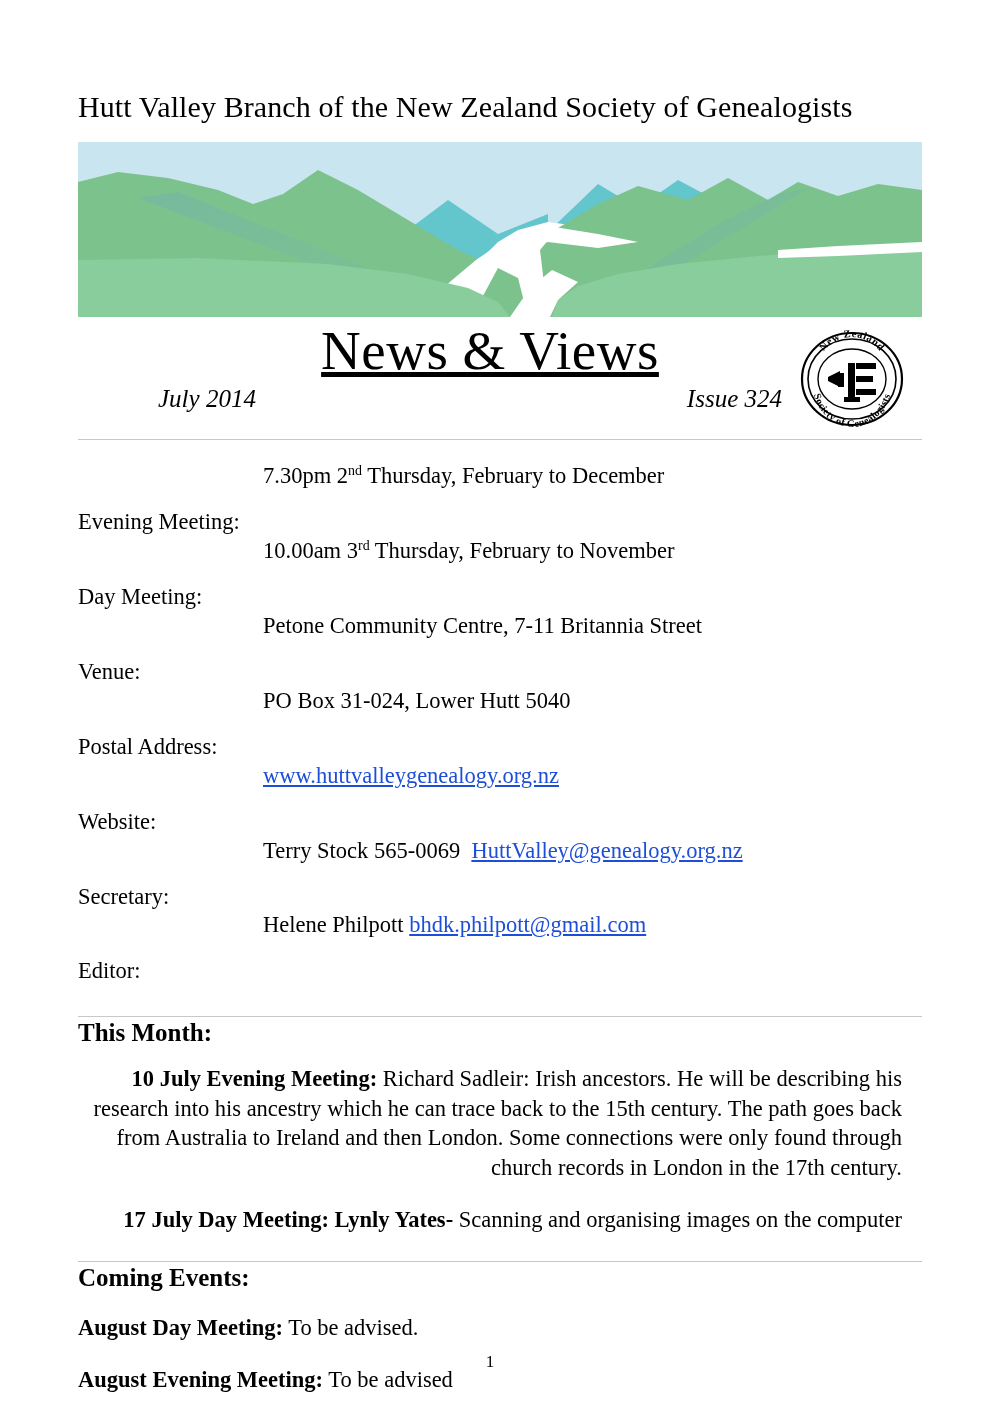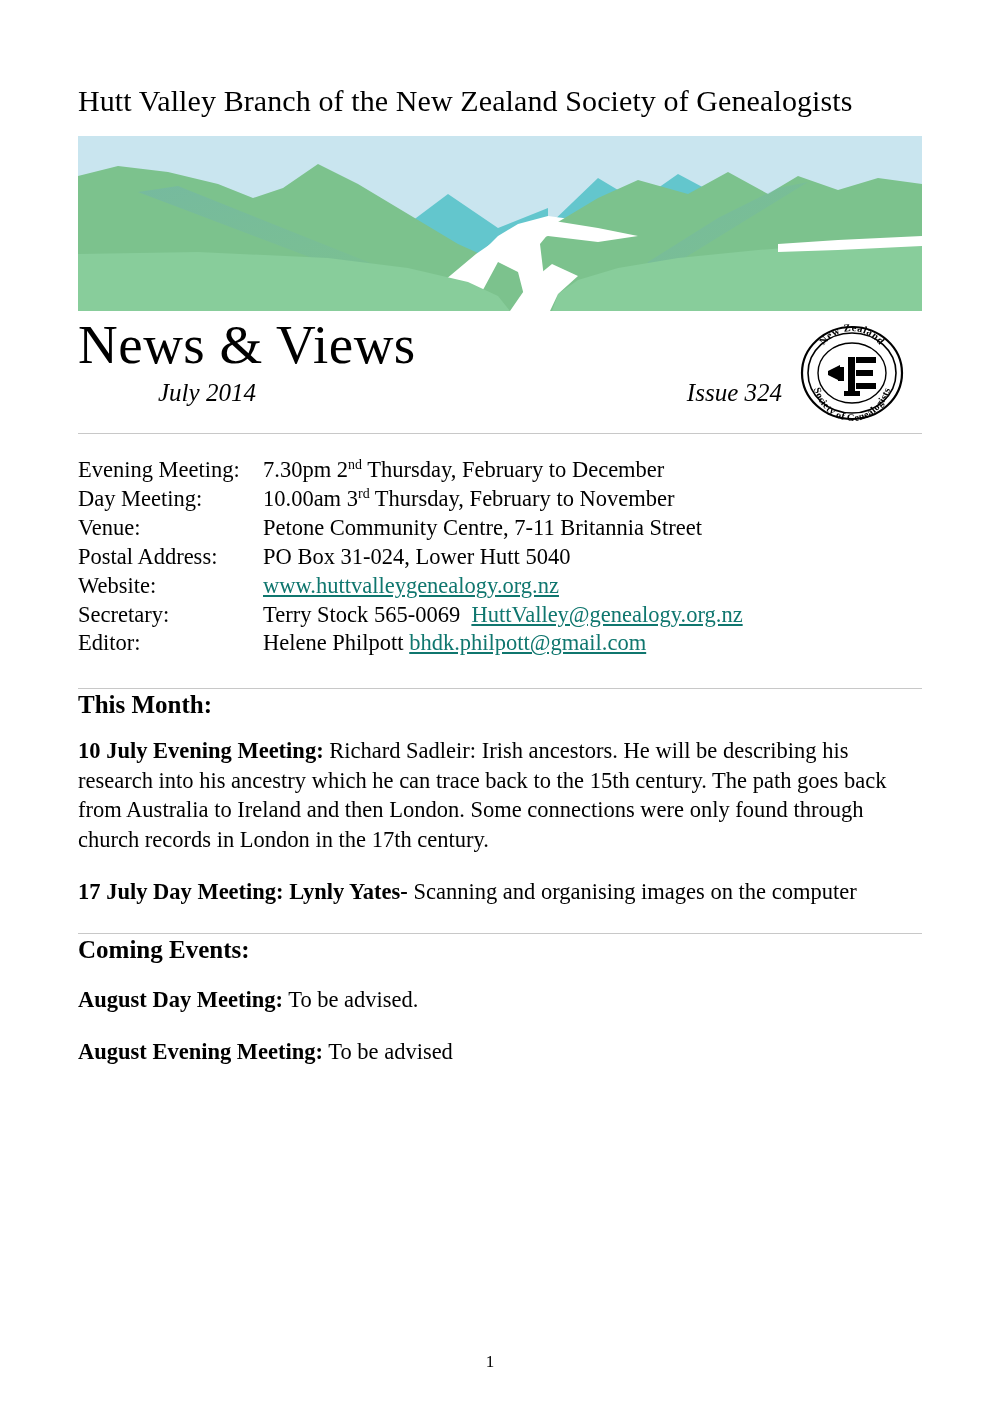--- a/index.html
+++ b/index.html
@@ -13,21 +13,21 @@
     font-family: "Liberation Serif", "DejaVu Serif", serif;
     color: #000000;
     position: relative;
     overflow: hidden;
   }
   .page {
     position: relative;
     width: 980px;
     height: 1415px;
     box-sizing: border-box;
-    padding: 2px 78px;
+    padding: 8px 78px;
   }
 
   
   .masthead-title {
     font-size: 30px;
     letter-spacing: 0.1px;
     padding-top: 82px;
     line-height: 1.1;
     white-space: nowrap;
   }
@@ -42,25 +42,26 @@
     background: #c9e5ef;
   }
   .banner svg { display: block; width: 100%; height: 100%; }
 
   
   .nv-block {
     position: relative;
     height: 108px;
   }
   .nv-title {
-    text-align: left;
+    text-align: center;
     font-size: 55px;
     line-height: 1.0;
     padding-top: 6px;
     letter-spacing: 0.5px;
+    text-decoration: underline;
   }
   .nv-row {
     display: flex;
     align-items: center;
     margin-top: 7px;
     padding-right: 120px;
     padding-left: 80px;
   }
   .nv-date, .nv-issue {
     font-style: italic;
@@ -96,48 +97,49 @@
     margin-top: 22px;
     font-size: 22.5px;
     line-height: 1.285;
   }
   .contact-row {
     display: flex;
     white-space: nowrap;
   }
   .contact-label {
     flex: 0 0 185px;
+    margin-top: 46px;
   }
   .contact-value {
     flex: 1 1 auto;
   }
   sup {
     font-size: 0.62em;
     vertical-align: super;
     line-height: 0;
   }
   a.link {
-    color: #0f766e;
+    color: #1d4ed8;
     text-decoration: underline;
   }
 
   
   .section-heading {
     text-align: left;
     font-weight: bold;
     font-size: 25px;
     margin-top: 2px;
   }
 
   
   .para {
     font-size: 22.5px;
     line-height: 1.31;
     margin-top: 17px;
-    text-align: left;
+    text-align: right;
   }
   .para b { font-weight: bold; }
 
   .para-coming {
     font-size: 22.5px;
     line-height: 1.31;
     margin-top: 21px;
   }
 
   

